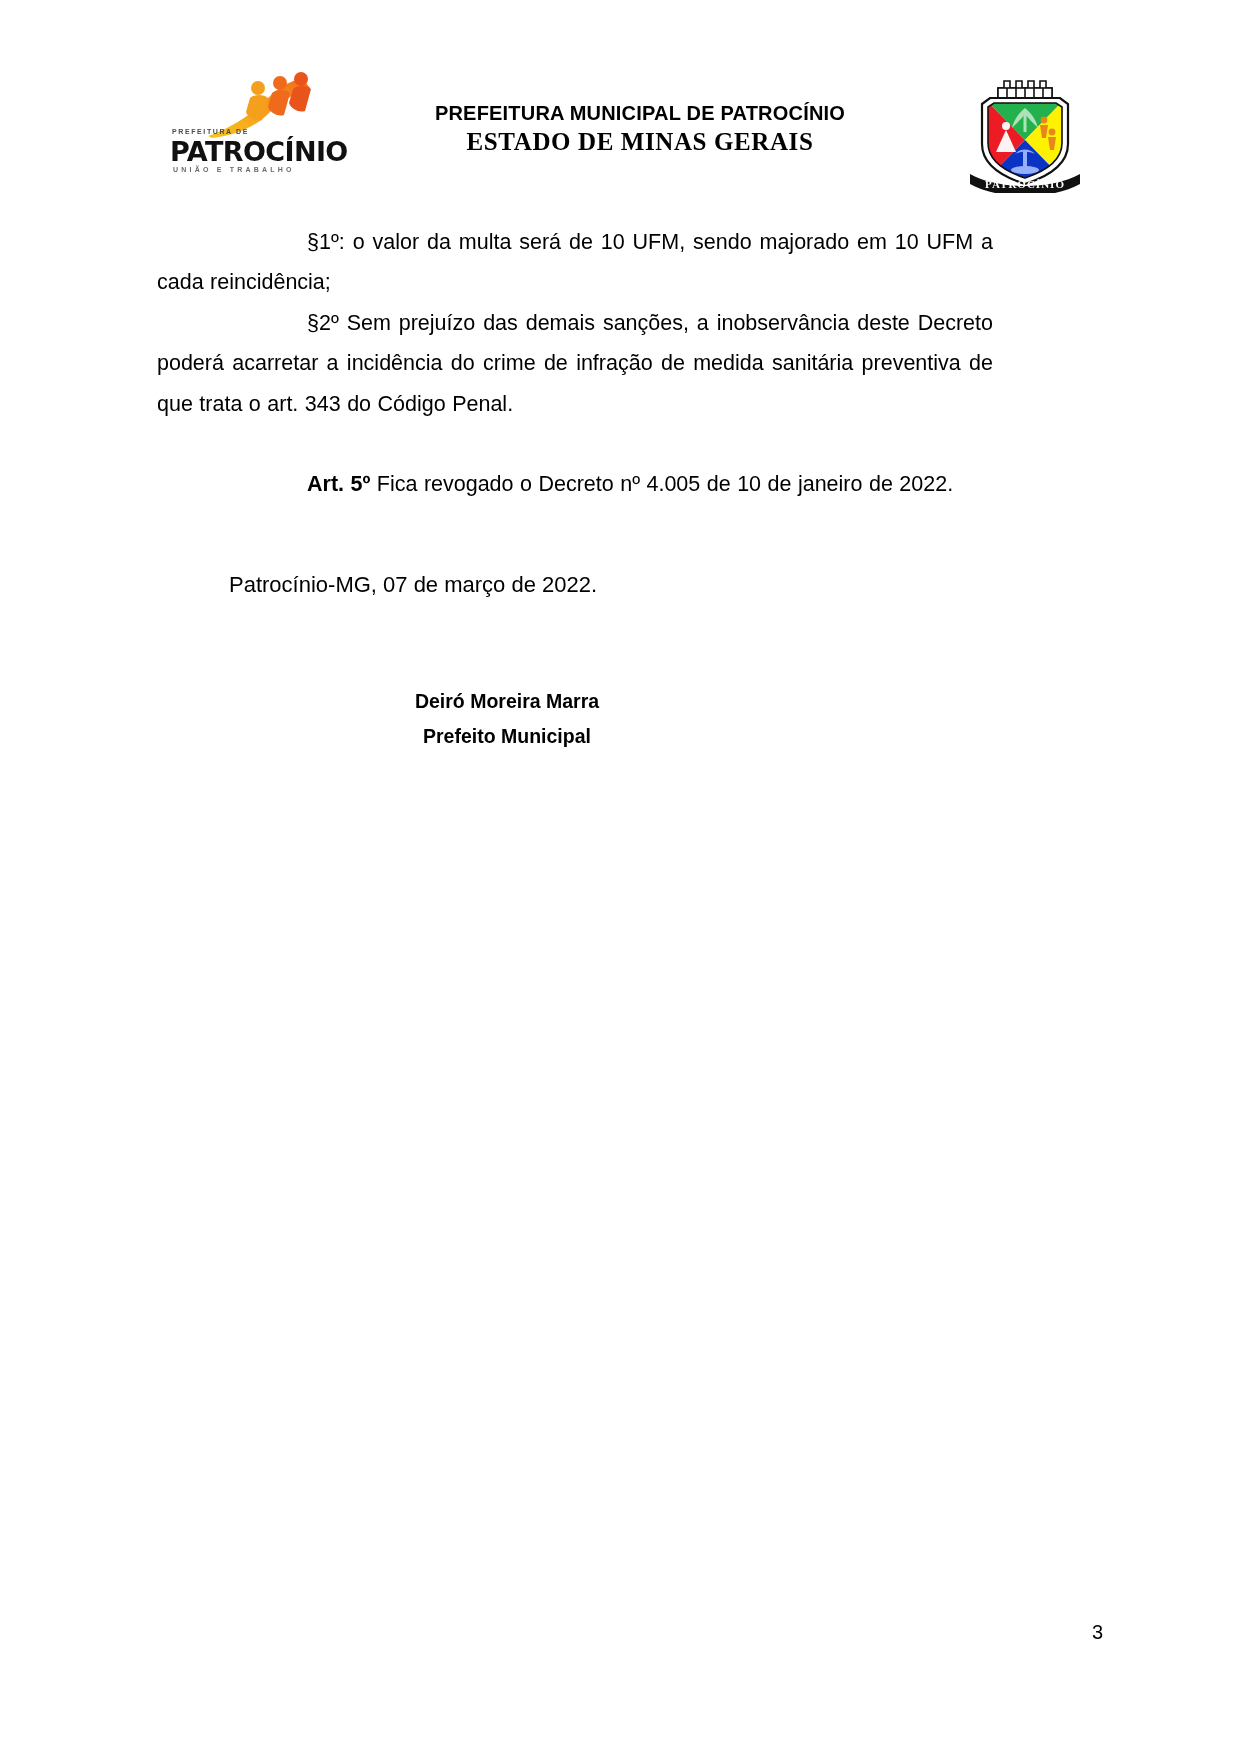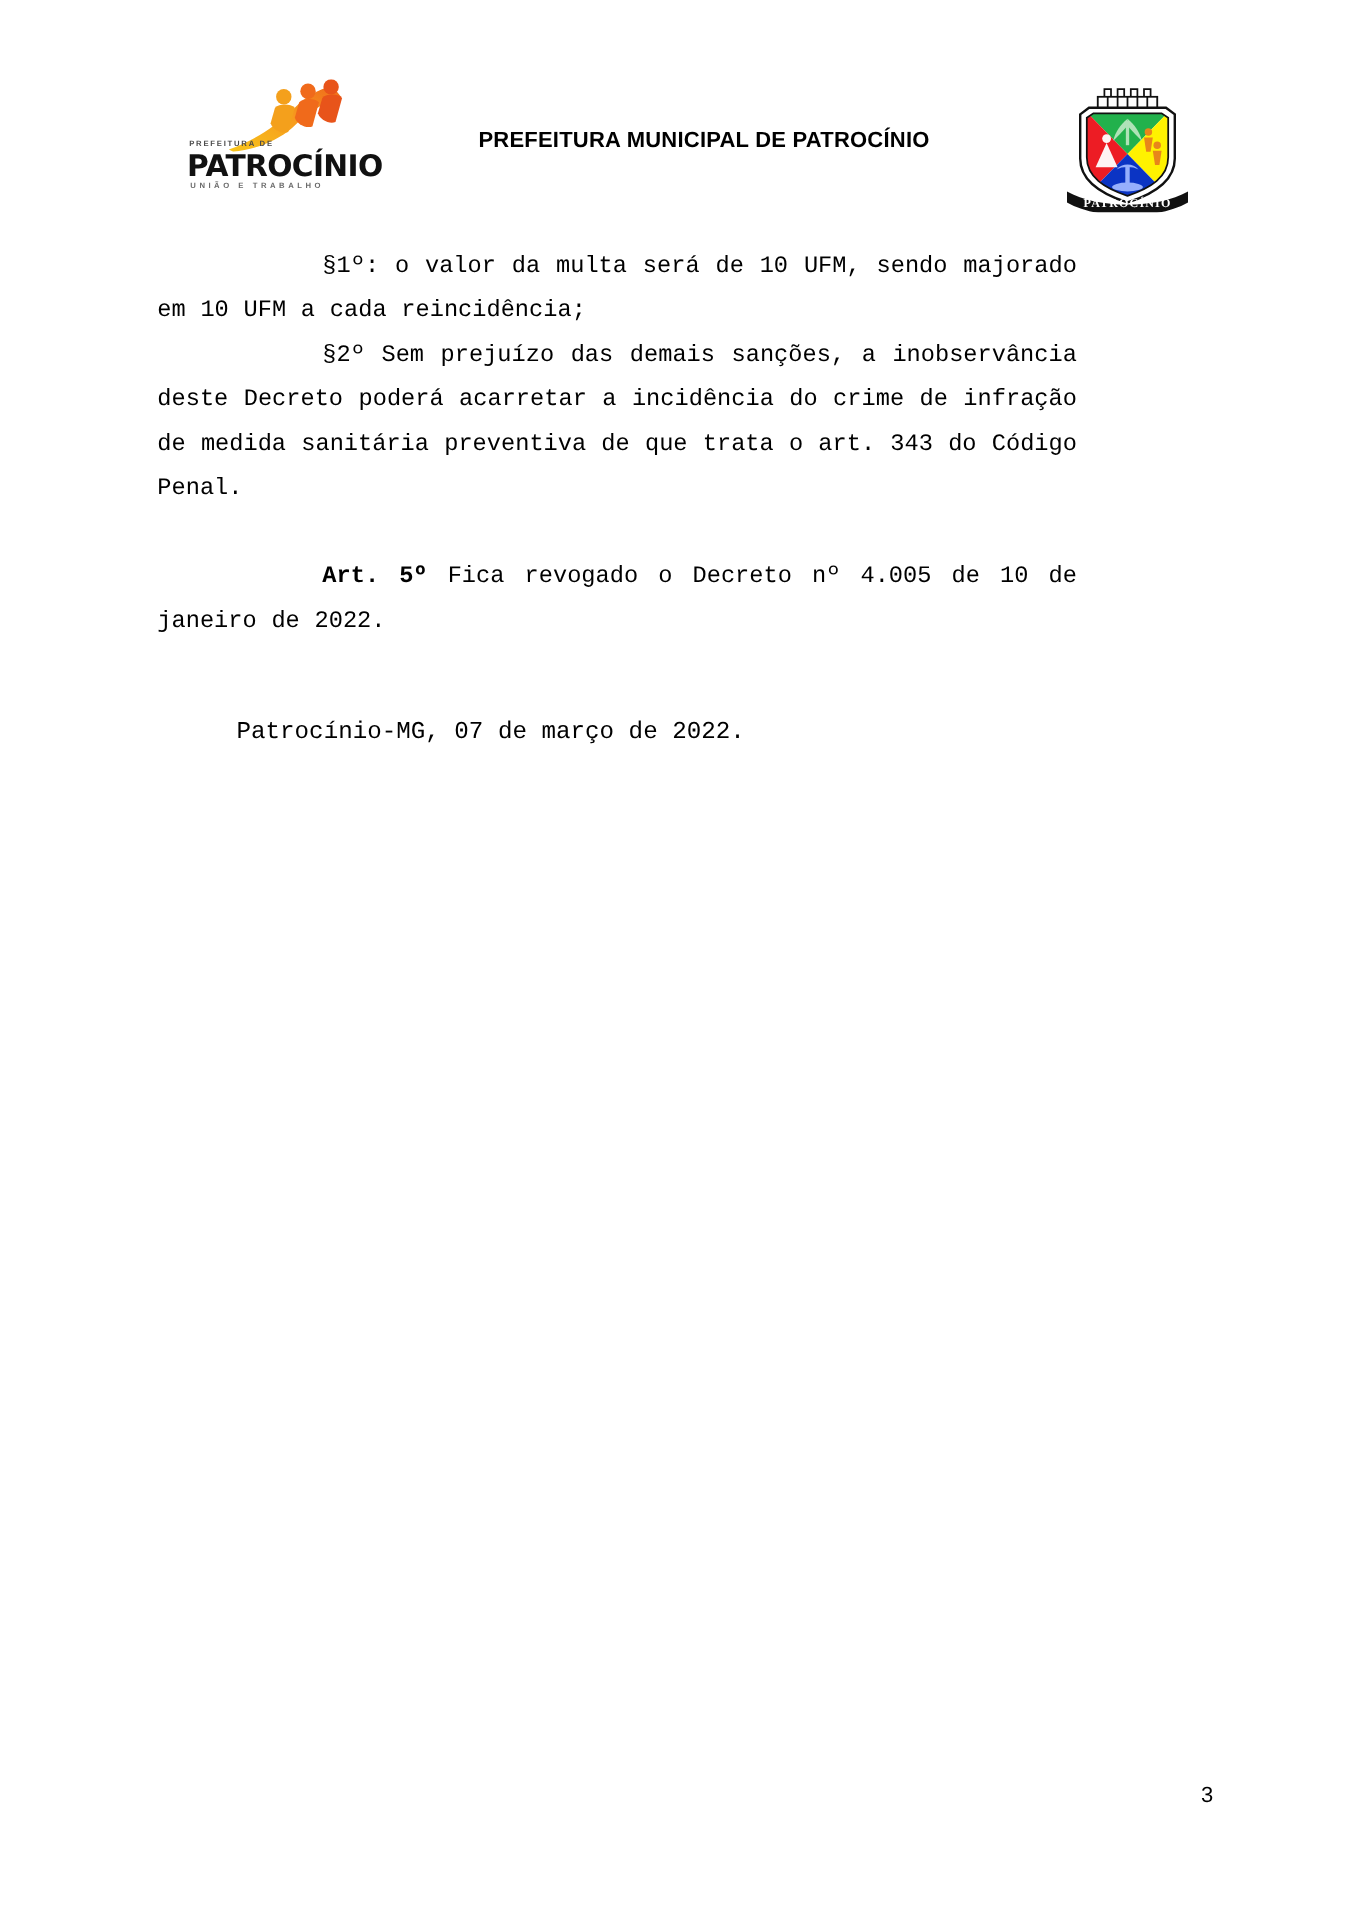--- a/index.html
+++ b/index.html
@@ -107,24 +107,23 @@
   .arms-block {
     width: 130px;
     height: 135px;
     flex: 0 0 auto;
     position: relative;
   }
 
   
   .body-text {
     position: absolute;
-    left: 143px;
+    left: 157px;
     top: 222px;
     width: 836px;
-    font-family: Liberation Mono, monospace;
   }
   p.para {
     margin: 0;
     font-size: 21.5px;
     line-height: 1.88;
     text-align: justify;
     text-indent: 150px;
     word-spacing: 0.5px;
   }
   .spacer-sm { height: 20px; }
@@ -194,20 +193,21 @@
           </g>
         </svg>
       </div>
       <div class="logo-kicker">PREFEITURA DE</div>
       <div class="logo-word">PATROCÍNIO</div>
       <div class="logo-sub">UNIÃO E TRABALHO</div>
     </div>
 
     <div class="title-block">
       <div class="title-main">PREFEITURA MUNICIPAL DE PATROCÍNIO</div>
+      <div class="title-sub">ESTADO DE MINAS GERAIS</div>
     </div>
 
     <div class="arms-block">
       <svg viewBox="0 0 130 135" width="130" height="135" aria-hidden="true">
 
         <g fill="#ffffff" stroke="#111111" stroke-width="1.6">
           <path d="M38 30 h6 v-7 h6 v7 h6 v-7 h6 v7 h6 v-7 h6 v7 h6 v-7 h6 v7 h6 v12 H38 Z"></path>
           <rect x="38" y="30" width="54" height="12"></rect>
           <line x1="47" y1="30" x2="47" y2="42"></line>
           <line x1="56" y1="30" x2="56" y2="42"></line>
@@ -279,17 +279,21 @@
 
     <p class="para"><b class="art">Art. 5º</b><span> Fica revogado o Decreto nº 4.005 de 10 de janeiro de 2022.</span></p>
 
     <div class="spacer-md"></div>
 
 
     <div class="spacer-sm"></div>
 
     <p class="date-line">Patrocínio-MG, 07 de março de 2022.</p>
 
+    <div class="signature">
+      <div>Deiró Moreira Marra</div>
+      <div>Prefeito Municipal</div>
+    </div>
   </div>
 
   <div class="page-number">3</div>
 
 </div>
 
 </body></html>

